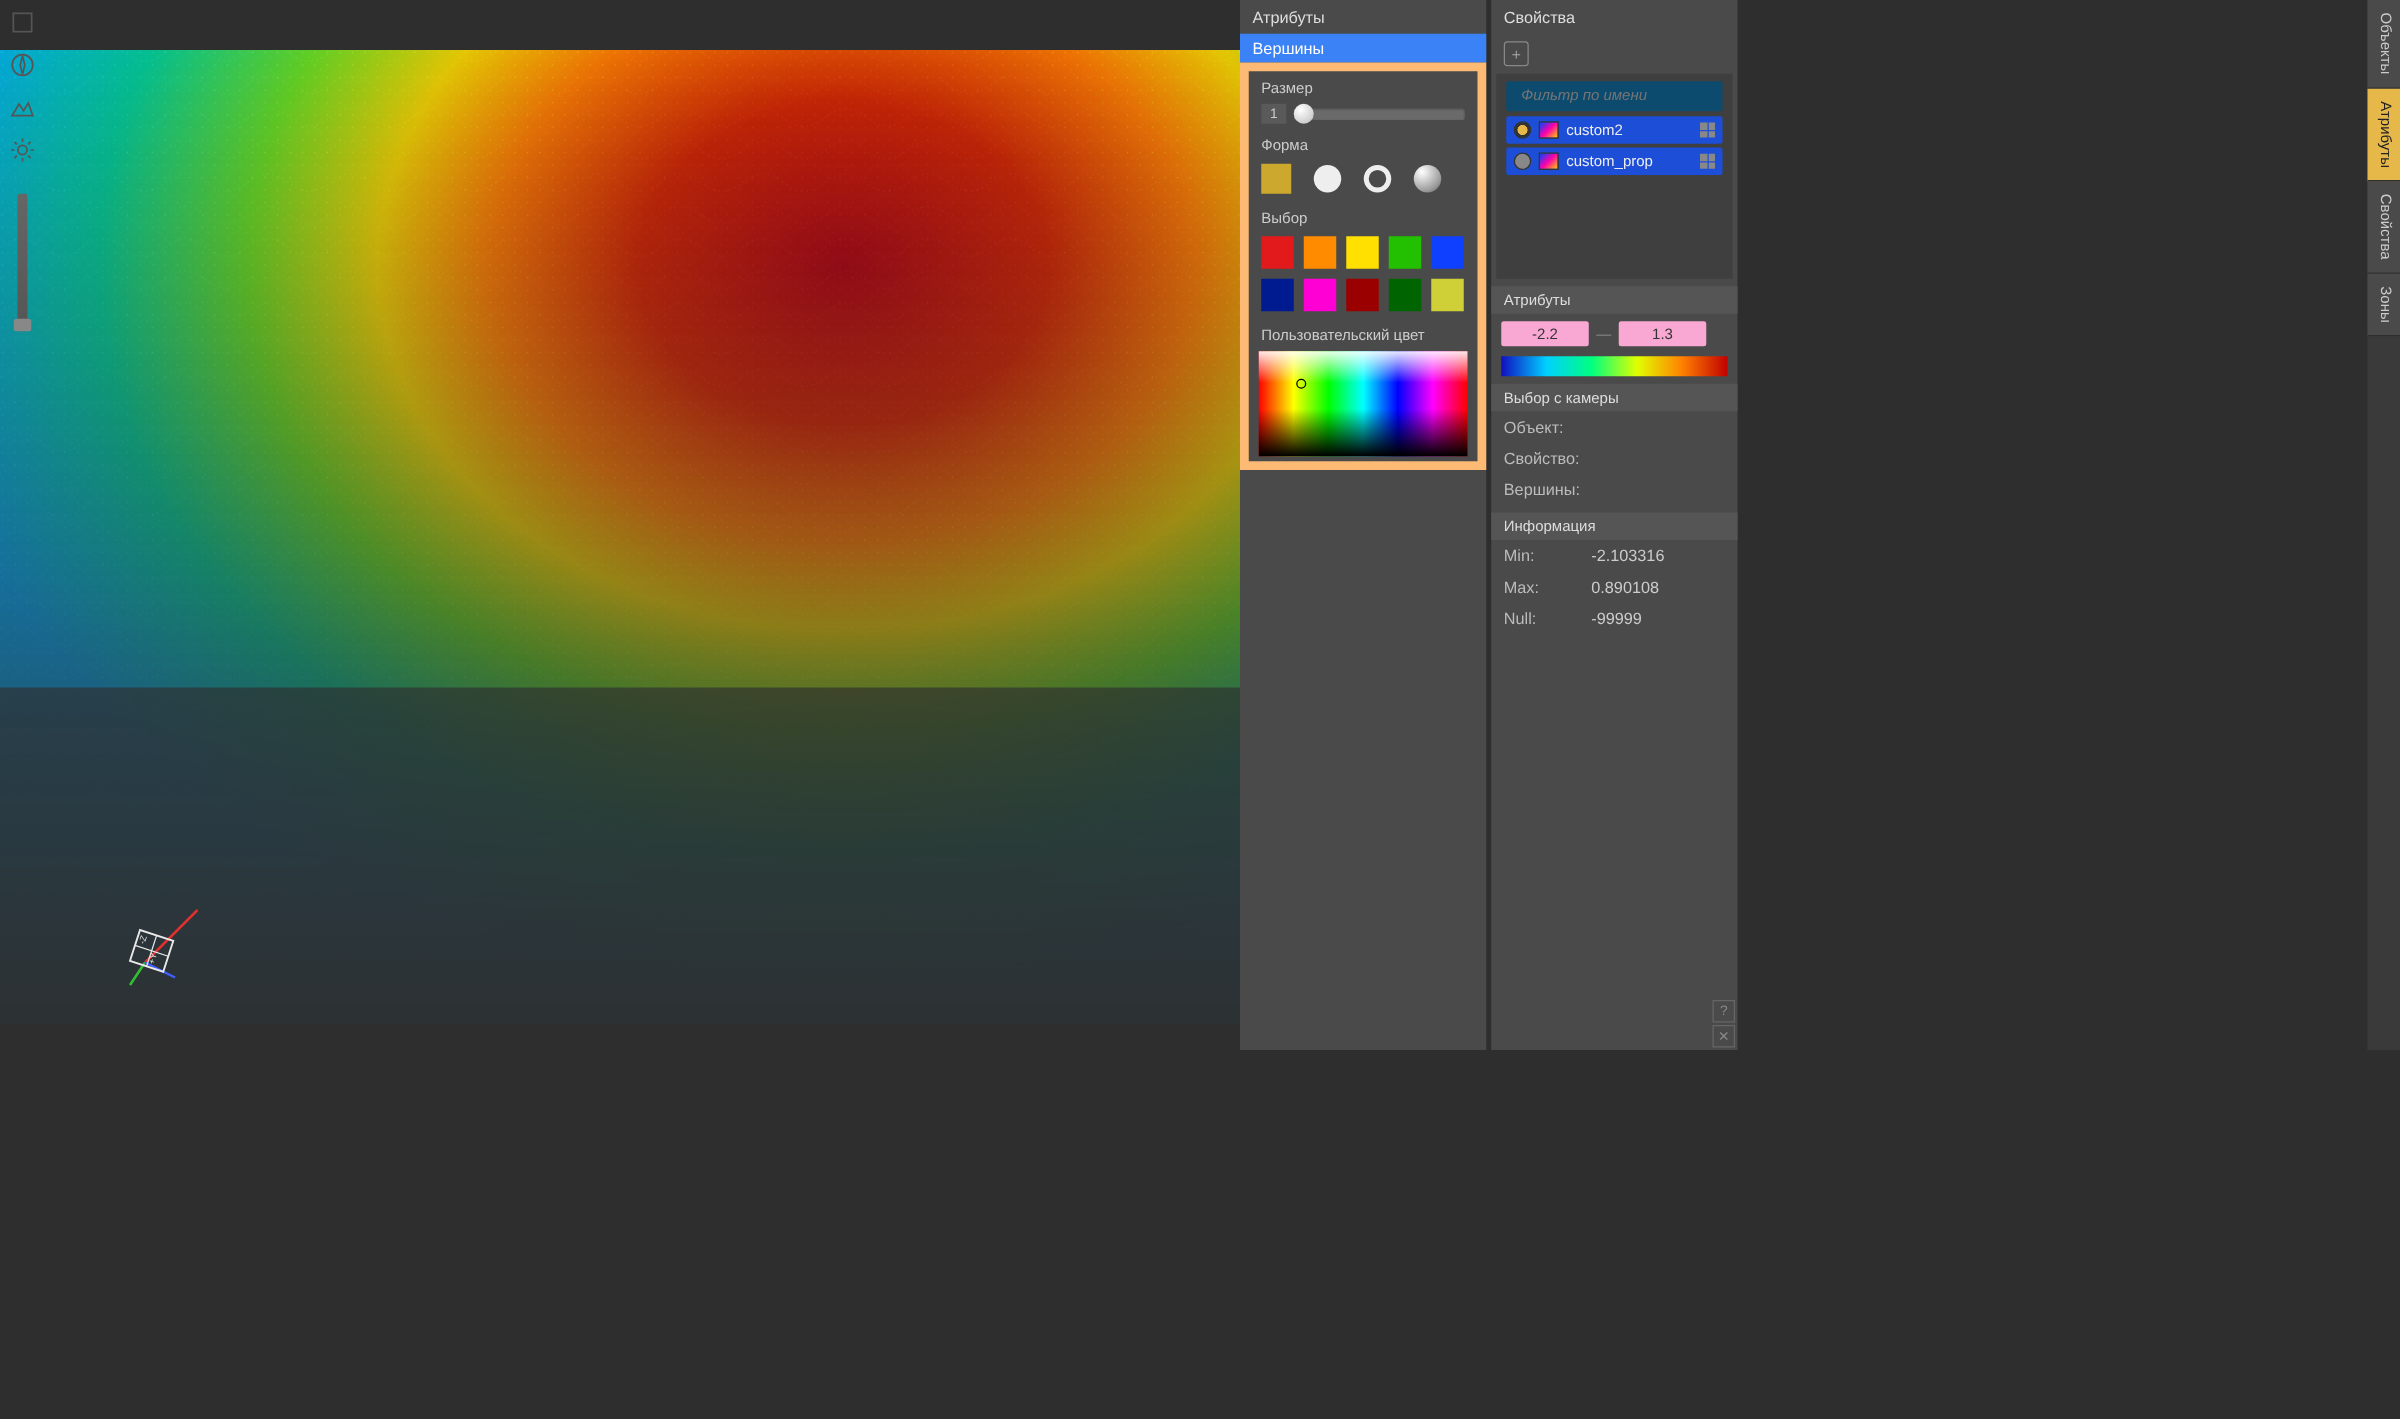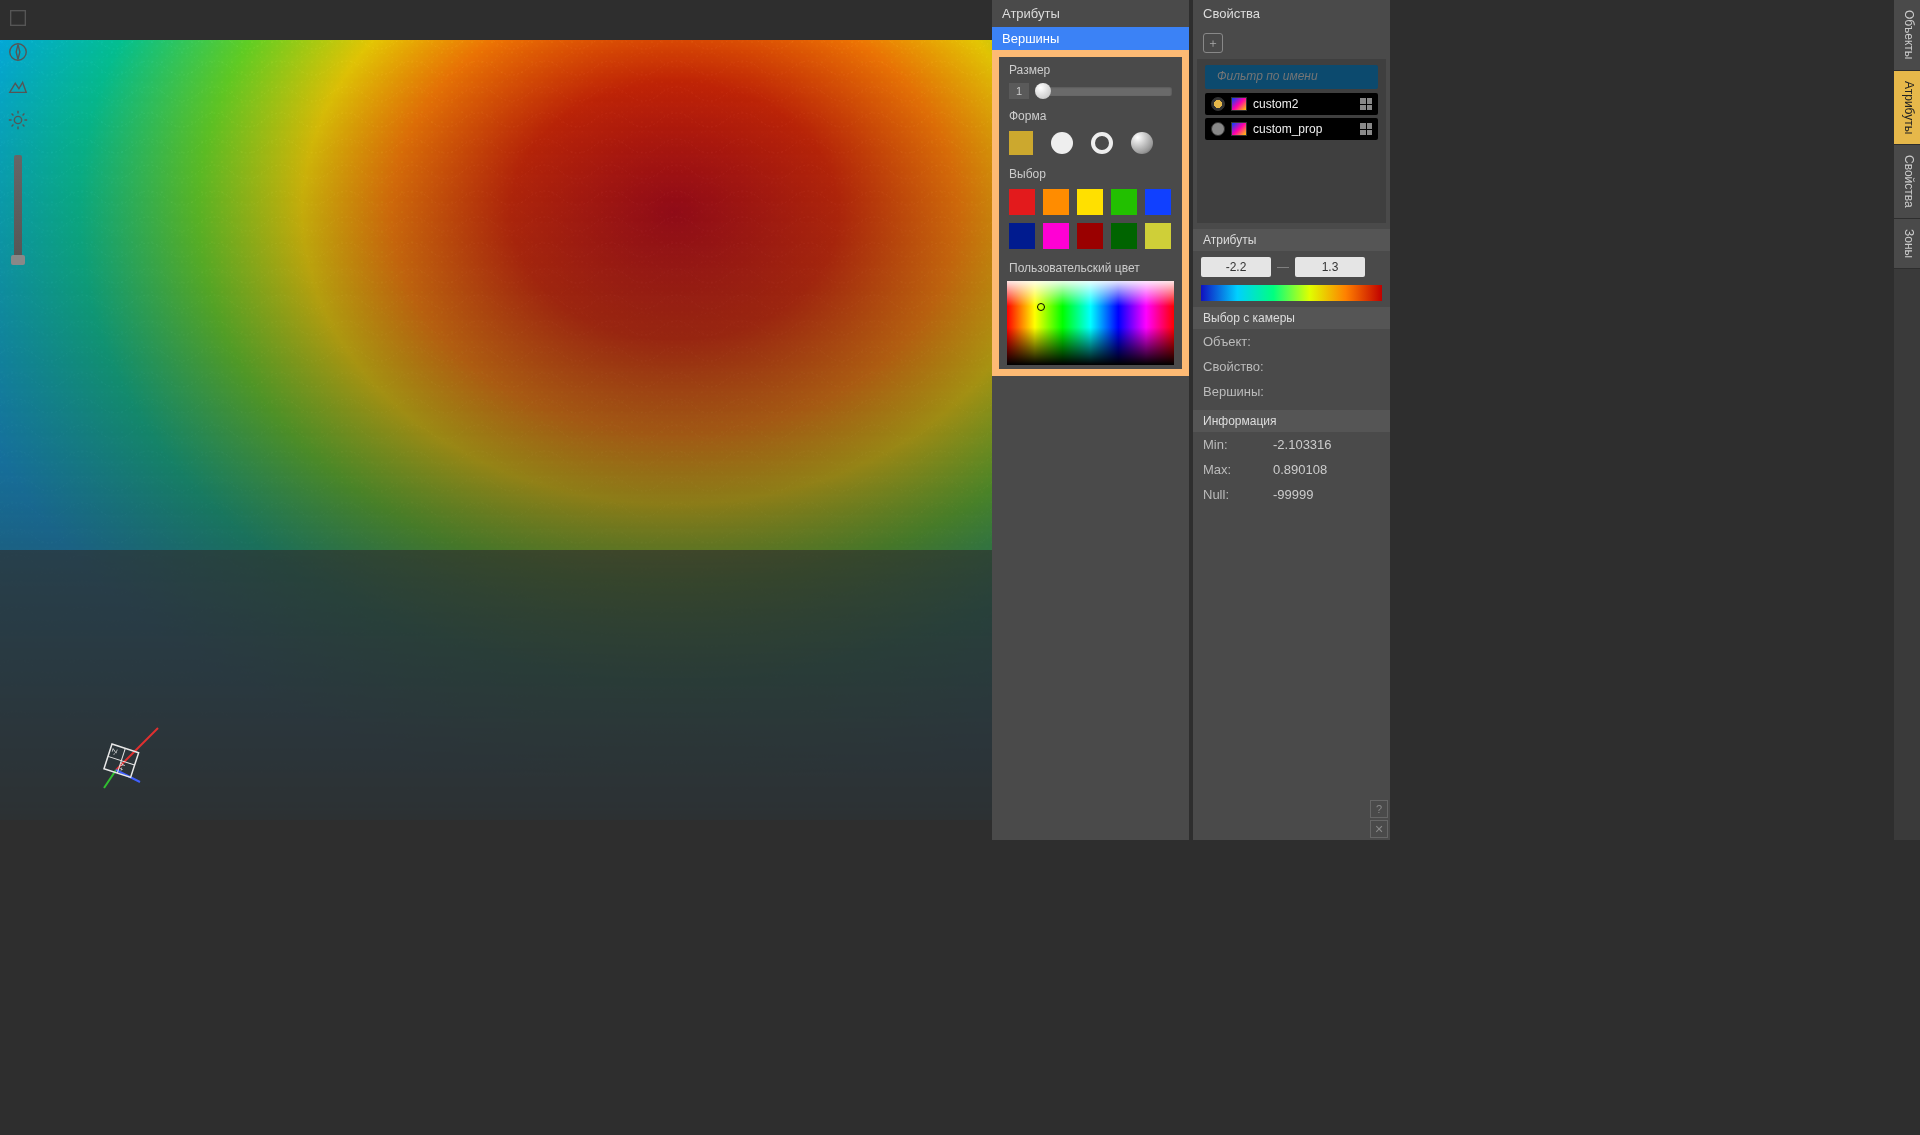--- a/index.html
+++ b/index.html
@@ -48,31 +48,31 @@
   linear-gradient(to right, #ff0000, #ffff00, #00ff00, #00ffff, #0000ff, #ff00ff, #ff0000); }
 .cc-cursor { position: absolute; left: 30px; top: 22px; width: 8px; height: 8px; border: 1px solid #000; border-radius: 50%; }
 .attr-inner { border: 7px solid #fdba74; margin: 0; }
 
 
 .add-btn { width: 20px; height: 20px; border: 1px solid #888; border-radius: 3px; display: flex; align-items: center; justify-content: center; margin: 6px 10px; cursor: pointer; color: #aaa; }
 .search-row { display: flex; align-items: flex-start; gap: 6px; background: #0c4a6e; margin: 4px 8px; padding: 4px 6px; border-radius: 2px; }
 .search-row input { flex: 1; background: transparent; border: none; color: #ccc; font-size: 12px; font-style: italic; outline: none; }
 .search-row svg { width: 16px; height: 16px; stroke: #888; fill: none; }
 
-.layer-item { display: flex; align-items: center; gap: 6px; background: #000000; margin: 3px 8px; padding: 4px 6px; border-radius: 2px; }
+.layer-item { display: flex; align-items: center; gap: 6px; background: #1d4ed8; margin: 3px 8px; padding: 4px 6px; border-radius: 2px; }
 .layer-item.sel .radio { background: radial-gradient(circle, #e6b84a 45%, #333 50%); }
 .radio { width: 14px; height: 14px; border-radius: 50%; background: #888; border: 1px solid #333; cursor: pointer; flex-shrink: 0; }
 .grad-ico { width: 16px; height: 14px; background: linear-gradient(135deg, #0044ff, #ff00aa, #ffcc00); border: 1px solid #333; flex-shrink: 0; }
 .layer-name { flex: 1; color: #eee; font-size: 12px; }
 .grip { width: 12px; height: 12px; display: grid; grid-template-columns: 1fr 1fr; gap: 1px; cursor: pointer; }
 .grip span { background: #888; }
 
 .sub-hdr { background: #555; color: #ddd; padding: 4px 10px; margin-top: 6px; font-size: 12px; }
 .palette-row { display: flex; gap: 6px; padding: 6px 8px; align-items: center; }
-.pal-input { width: 70px; background: #e5e5e5; border: none; color: #333; text-align: center; font-size: 12px; padding: 3px; border-radius: 2px; }
+.pal-input { width: 70px; background: #f9a8d4; border: none; color: #333; text-align: center; font-size: 12px; padding: 3px; border-radius: 2px; }
 .pal-dash { color: #888; }
 .pal-gradient { margin: 2px 8px; height: 16px; background: linear-gradient(to right, #1010c0, #00d0ff, #00ff80, #e0ff00, #ff8000, #c00000); cursor: pointer; }
 
 .kv { display: flex; padding: 5px 10px; font-size: 13px; color: #bbb; }
 .kv .k { width: 70px; }
 .kv .v { color: #ccc; }
 
 
 .right-tabs { position: absolute; right: 0; top: 0; width: 26px; height: 840px; background: #3a3a3a; display: flex; flex-direction: column; }
 .vtab { writing-mode: vertical-rl; padding: 10px 4px; font-size: 12px; color: #ccc; background: #4a4a4a; border-bottom: 1px solid #2e2e2e; cursor: pointer; text-align: center; }

